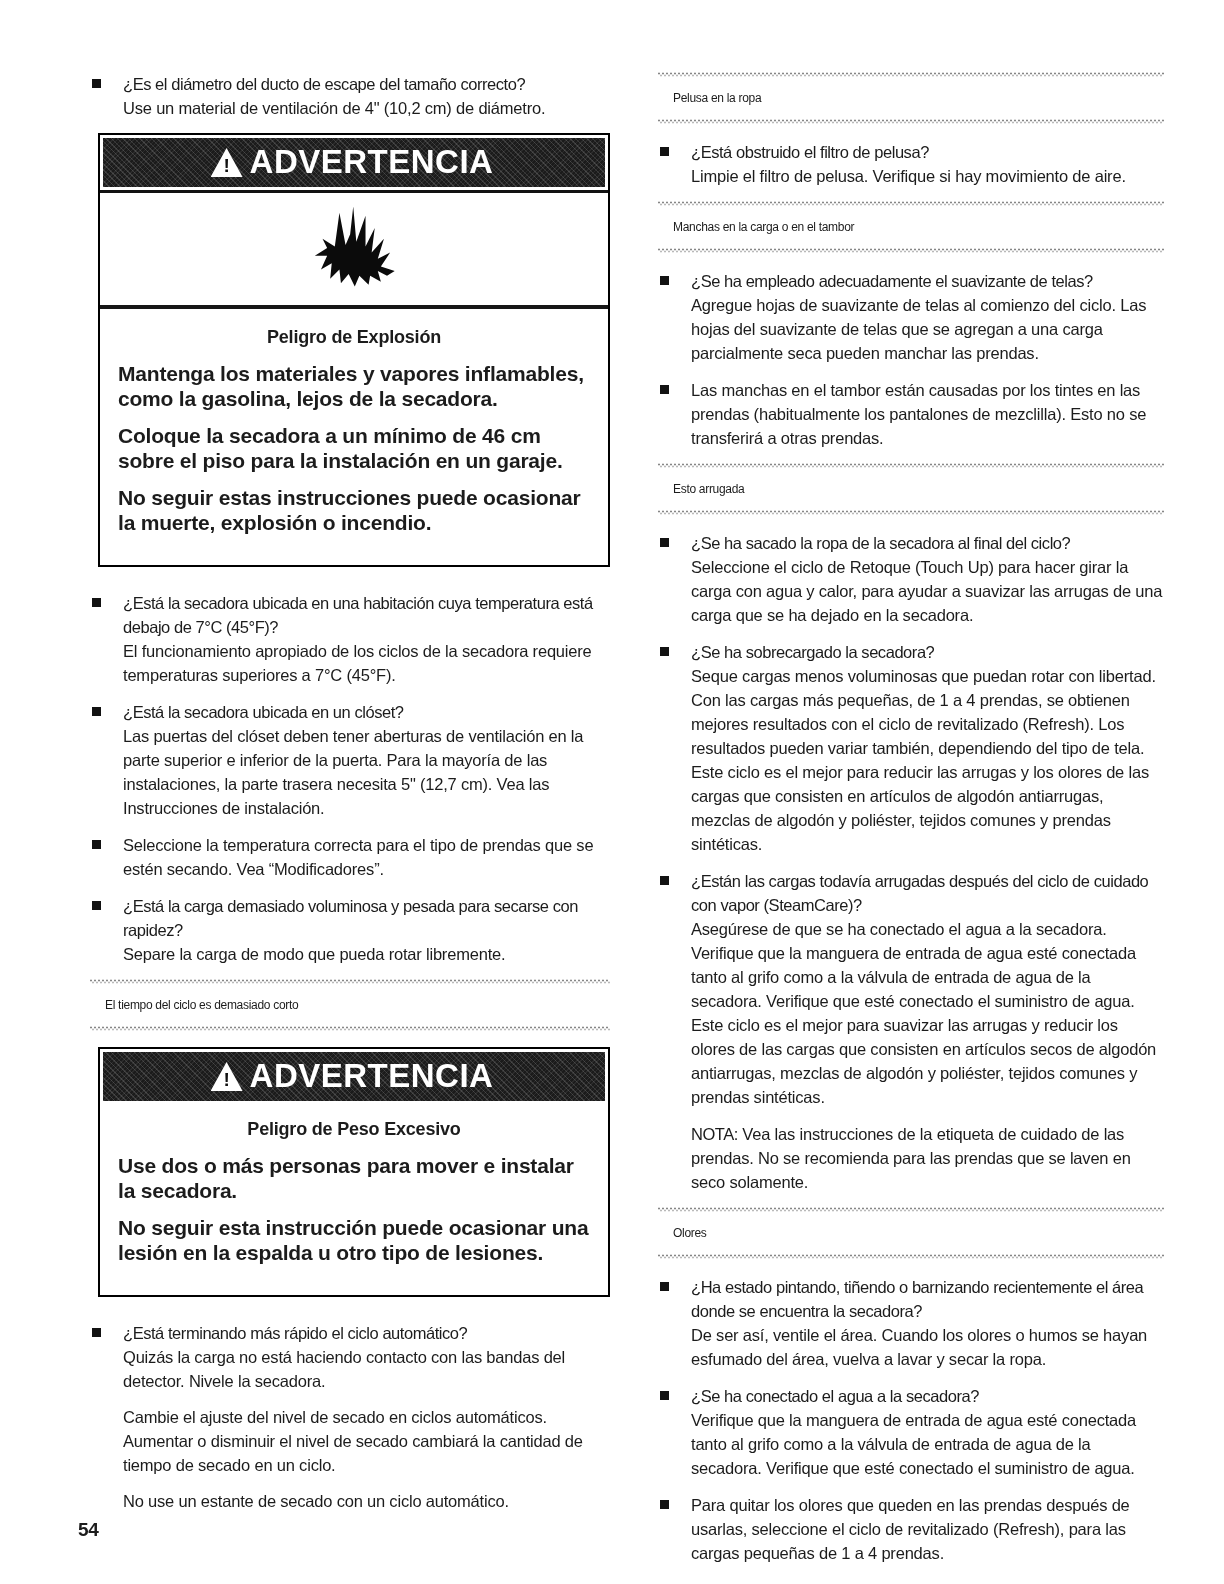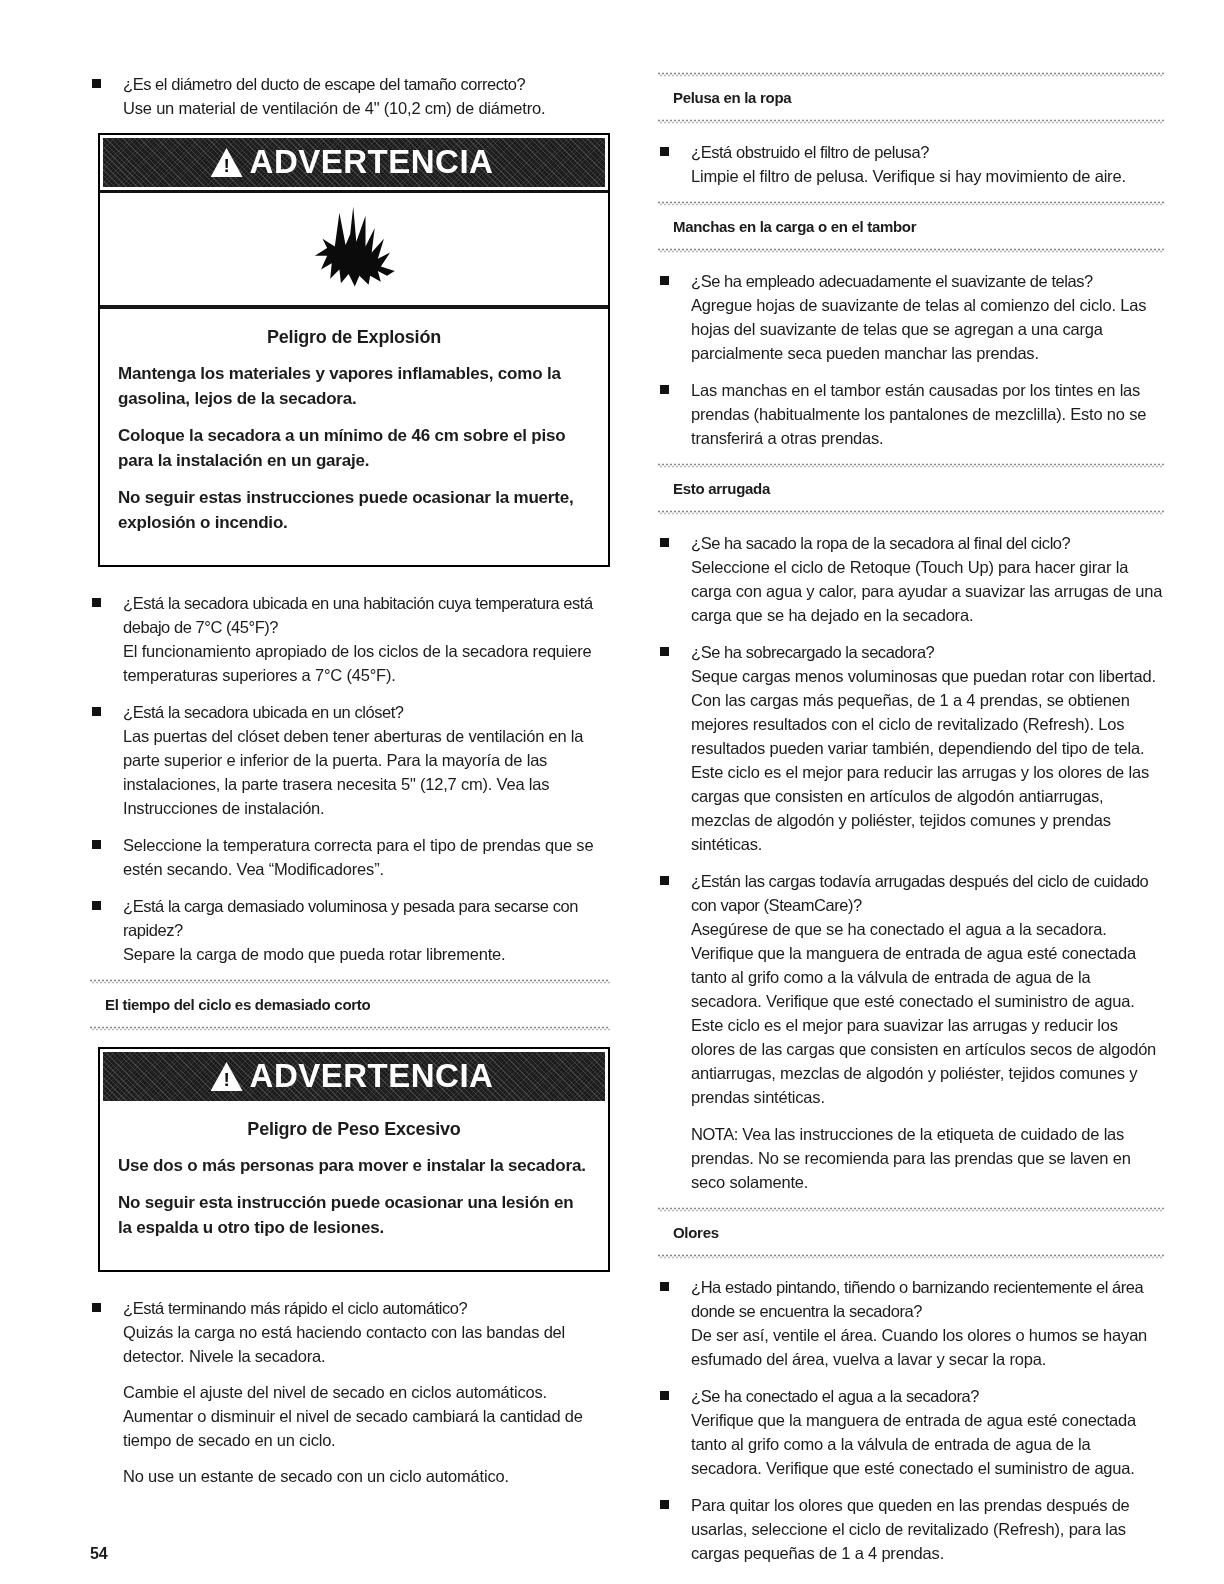--- a/index.html
+++ b/index.html
@@ -23,21 +23,21 @@
 
   
   .rule {
     height:5px;
     background-image:
       radial-gradient(circle at 1px 1.5px, #868686 0.9px, rgba(0,0,0,0) 1.2px),
       radial-gradient(circle at 3px 3.5px, #b9b9b9 0.9px, rgba(0,0,0,0) 1.2px);
     background-size:4px 5px;
   }
   .sechead { margin:10px 0 16px 0; }
-  .sectitle { font-weight:bold; font-size:15px; line-height:24px; letter-spacing:-0.3px; padding:9px 0 9px 15px; }
+  .sectitle { font-weight:normal; font-size:12px; line-height:24px; letter-spacing:-0.3px; padding:9px 0 9px 15px; }
 
   
   .warnbox { border:2px solid #000; margin:8px 0 24px 8px; background:#fff; }
   .warnband {
     margin:3px 3px 0 3px;
     background-color:#1b1b1b;
     background-image:
       repeating-linear-gradient(45deg,  rgba(255,255,255,0.14) 0 1px, rgba(0,0,0,0) 1px 4px),
       repeating-linear-gradient(-45deg, rgba(255,255,255,0.07) 0 1px, rgba(0,0,0,0) 1px 3px);
     color:#ffffff; text-align:center;
@@ -48,23 +48,23 @@
     display:inline-block; width:32px; height:29px;
     background:#ffffff;
     -webkit-clip-path:polygon(50% 0, 100% 100%, 0 100%);
     clip-path:polygon(50% 0, 100% 100%, 0 100%);
     color:#111; font-size:19px; line-height:36px; text-align:center;
     vertical-align:1px; margin-right:7px; letter-spacing:0;
   }
   .warn-icon-area { border-top:3px solid #111; border-bottom:4px solid #161616; margin-top:3px; text-align:center; padding:12px 0 8px 0; }
   .warn-text { padding:12px 18px 30px 18px; }
   .hazard { text-align:center; font-weight:bold; font-size:18px; line-height:24px; margin:4px 0 0 0; letter-spacing:-0.2px; }
-  .warn-text p { font-weight:bold; font-size:17px; line-height:25px; margin:12px 0 0 0; letter-spacing:-0.2px; }
-
-  .pagenum { position:absolute; left:90px; top:1518px; font-weight:bold; font-size:16px;margin-top:24px; }
+  .warn-text p { font-weight:bold; font-size:21px; line-height:25px; margin:12px 0 0 0; letter-spacing:-0.2px; }
+
+  .pagenum { position:absolute; left:78px; top:1518px; font-weight:bold; font-size:19px; }
 </style>
 </head>
 <body>
 
 <div>
 
   <div class="col col-left">
 
     <div class="bullet">
       <span class="sq"></span>

